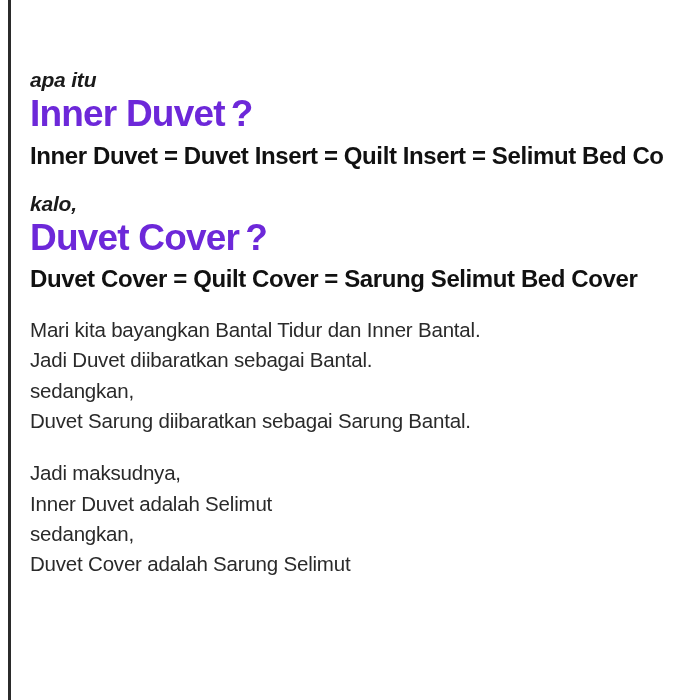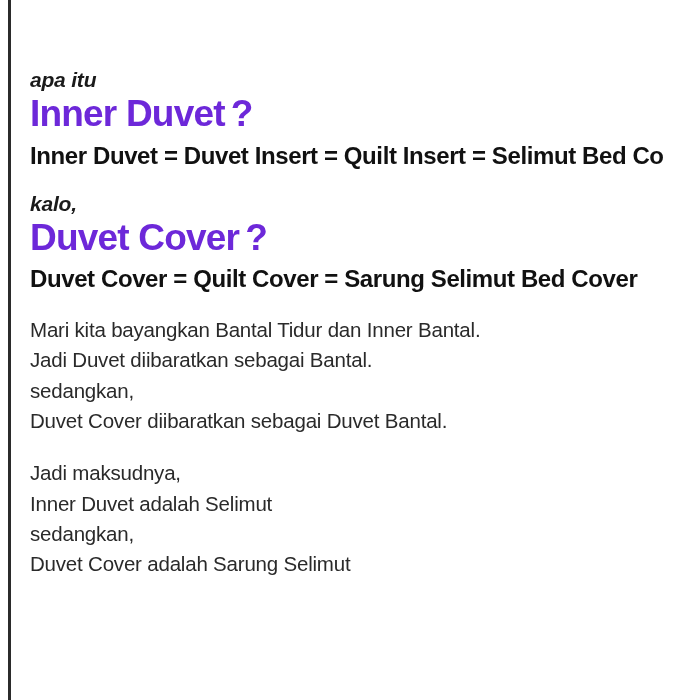--- a/index.html
+++ b/index.html
@@ -105,21 +105,21 @@
     <div class="block-2">
       <div class="eyebrow">kalo,</div>
       <div class="headline"><span>Duvet Cover</span><span class="qmark">?</span></div>
       <div class="equation">Duvet Cover = Quilt Cover = Sarung Selimut Bed Cover</div>
     </div>
 
     <div class="body-block">
       <p>Mari kita bayangkan Bantal Tidur dan Inner Bantal.</p>
       <p>Jadi Duvet diibaratkan sebagai Bantal.</p>
       <p>sedangkan,</p>
-      <p>Duvet Cover diibaratkan sebagai Duvet Bantal.</p>
+      <p>Duvet Sarung diibaratkan sebagai Sarung Bantal.</p>
     </div>
 
     <div class="gap"></div>
 
     <div class="body-block">
       <p>Jadi maksudnya,</p>
       <p>Inner Duvet adalah Selimut</p>
       <p>sedangkan,</p>
       <p>Duvet Cover adalah Sarung Selimut</p>
     </div>

